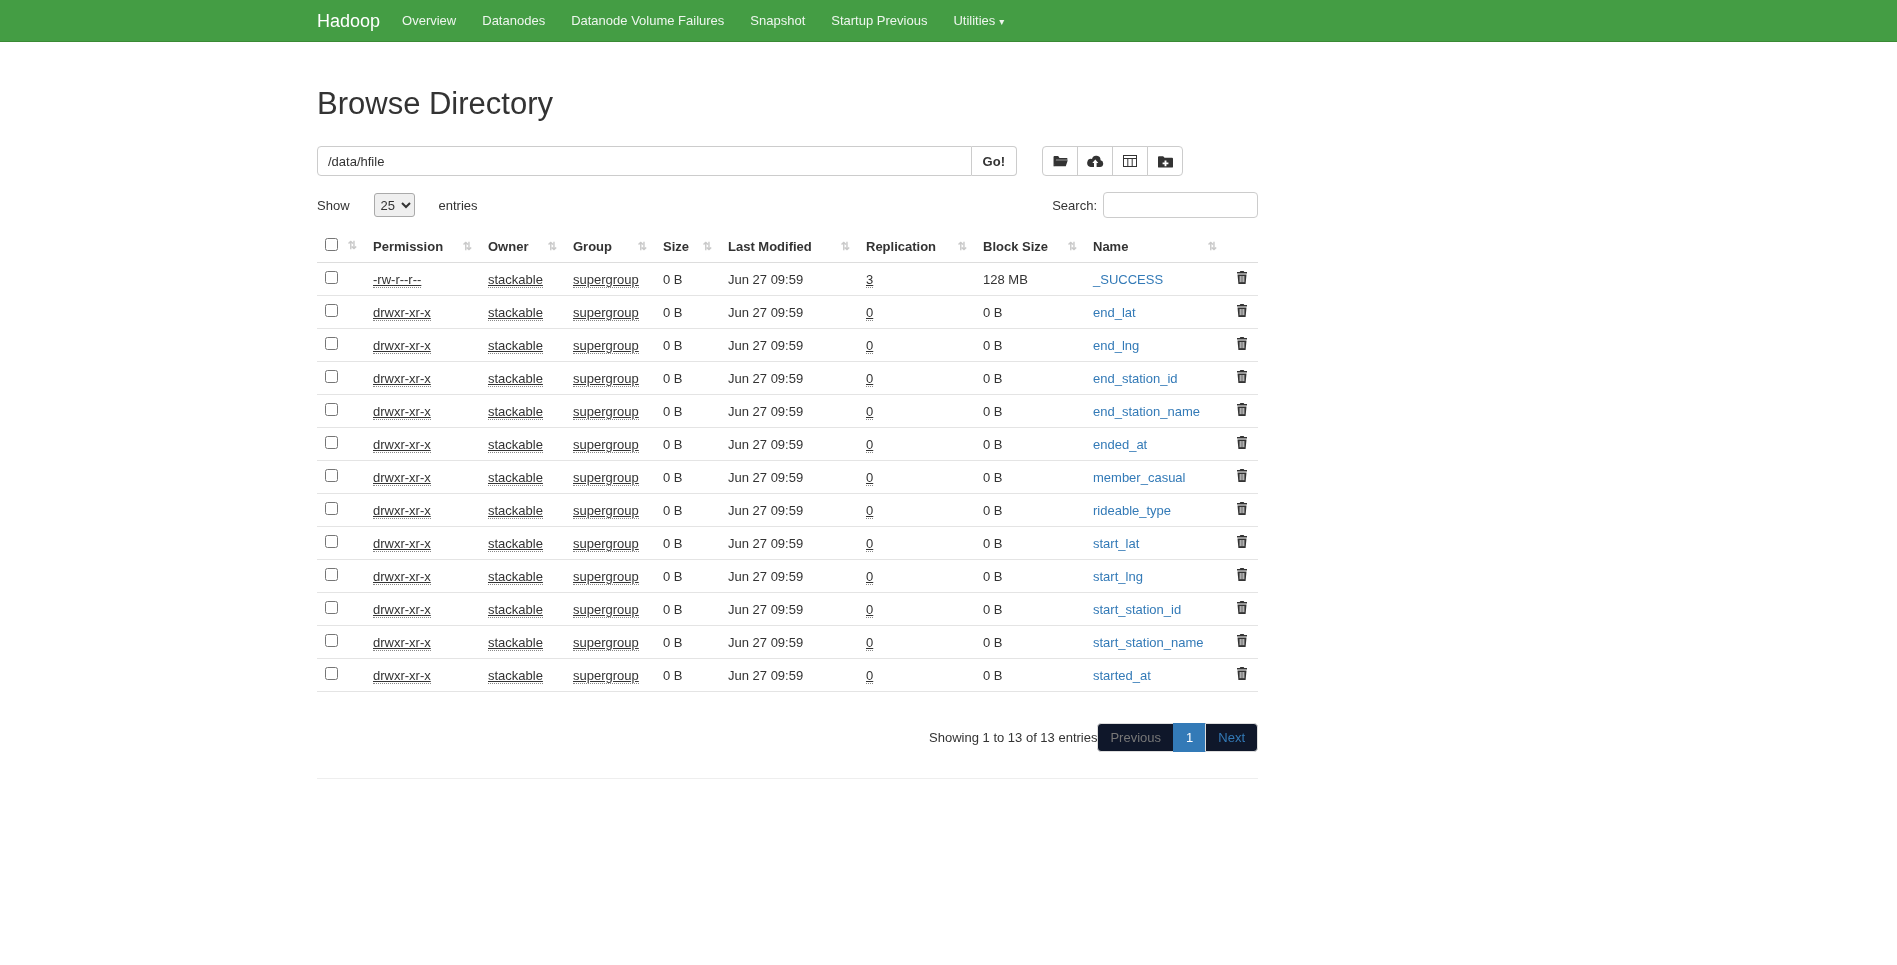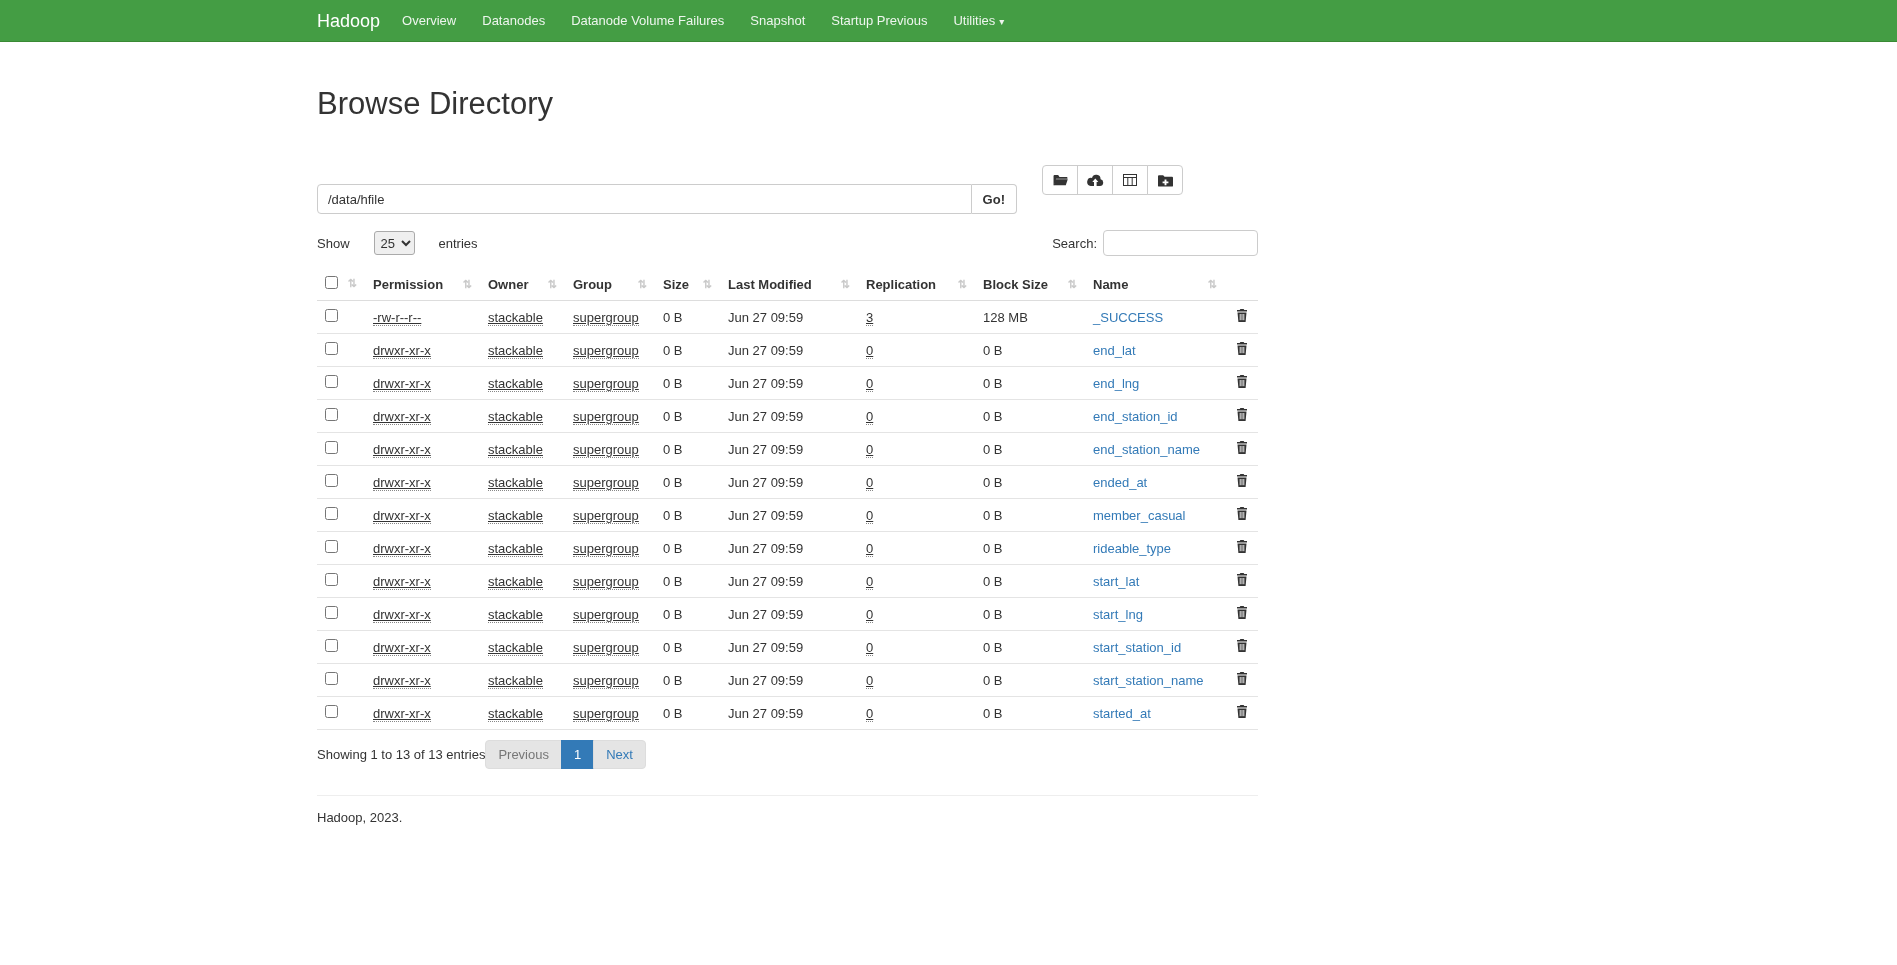--- a/index.html
+++ b/index.html
@@ -28,21 +28,21 @@
     color:#eef6ee; font-size:13px; padding:0 13px; line-height:42px; cursor:pointer;
     white-space:nowrap;
   }
   .caret { font-size:10px; margin-left:4px; color:#eef6ee; }
   
   h1.page-title {
     font-weight:400; font-size:31px; color:#333; margin:44px 0 24px 0;
   }
   
   .path-row { display:flex; align-items:center; }
-  .input-group { display:flex; width:700px;margin-top:38px; }
+  .input-group { display:flex; width:700px; }
   .path-input {
     flex:1; height:30px; border:1px solid #ccc; border-radius:4px 0 0 4px;
     padding:4px 10px; font-size:13px; color:#333; outline:none;
     font-family:"Liberation Sans", sans-serif;
   }
   .go-btn {
     height:30px; border:1px solid #ccc; border-left:0; background:#fff;
     border-radius:0 4px 4px 0; padding:4px 11px; font-size:13px; font-weight:700;
     color:#333; cursor:pointer; font-family:"Liberation Sans", sans-serif;
   }
@@ -83,26 +83,26 @@
   .dir-table tbody tr:last-child td { border-bottom:1px solid #e4e4e4; }
   .sort { float:right; color:#c9c9c9; font-size:11px; margin-left:6px; line-height:15px; }
   .col-check { width:48px; }
   .hint { border-bottom:1px dotted #888; cursor:help;text-decoration:underline; }
   .name-link { color:#337ab7; text-decoration:none; cursor:pointer; }
   .trash-btn { background:none; border:0; padding:0; cursor:pointer; line-height:0; }
   .col-trash { text-align:center; }
   input[type=checkbox] { width:13px; height:13px; margin:0; cursor:pointer; }
   
   .table-footer {
-    display:flex; justify-content:flex-start; align-items:center; margin-top:10px;
+    display:flex; justify-content:flex-end; align-items:center; margin-top:31px;
   }
   .summary { font-size:13px; color:#333; }
   .pagination { list-style:none; display:flex; margin:0; padding:0; }
   .pagination li {
-    border:1px solid #ddd; background:#e5e5e5; color:#337ab7; padding:6px 12px;
+    border:1px solid #ddd; background:#0f172a; color:#337ab7; padding:6px 12px;
     margin-left:-1px; font-size:13px; cursor:pointer;
   }
   .pagination li:first-child { border-radius:4px 0 0 4px; margin-left:0; }
   .pagination li:last-child { border-radius:0 4px 4px 0; }
   .pagination li.disabled { color:#777; cursor:default; }
   .pagination li.active {
     background:#337ab7; border-color:#337ab7; color:#fff; cursor:default;
   }
   
   hr.footer-rule { border:0; border-top:1px solid #eee; margin:26px 0 0 0; }
@@ -498,15 +498,14 @@
   <div class="table-footer">
     <div class="summary">Showing 1 to 13 of 13 entries</div>
     <ul class="pagination">
       <li class="disabled">Previous</li>
       <li class="active">1</li>
       <li>Next</li>
     </ul>
   </div>
 
   <hr class="footer-rule">
-  <p class="site-footer">Hadoop, 2023.</p>
 
 </div>
 
 </body></html>

